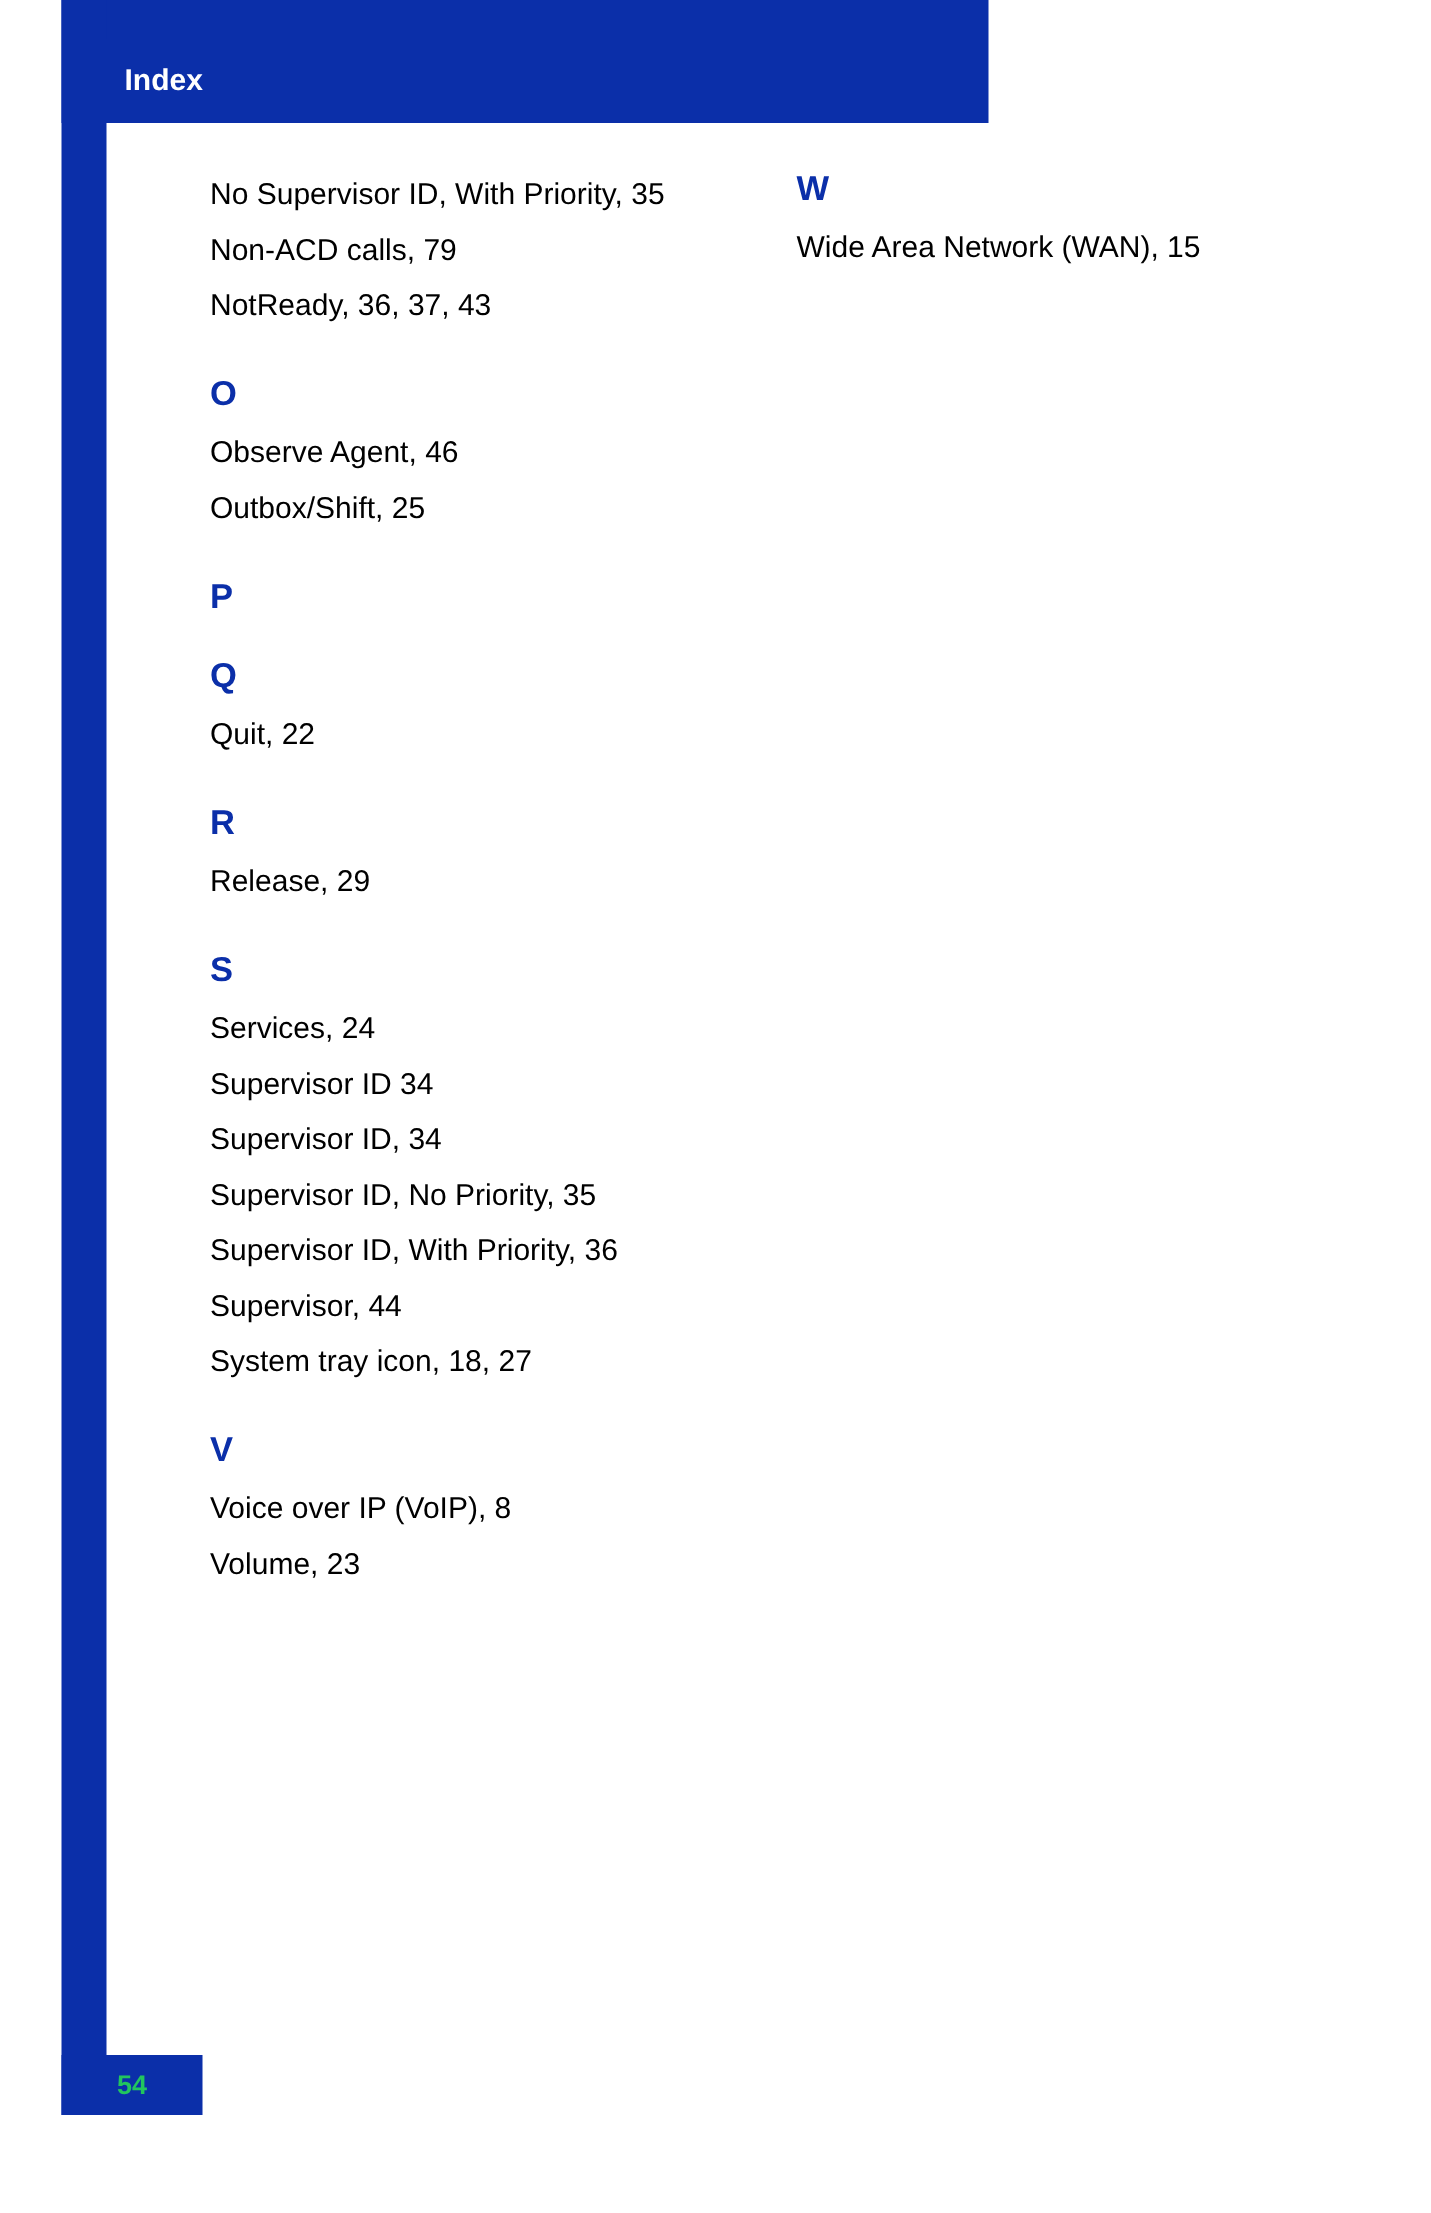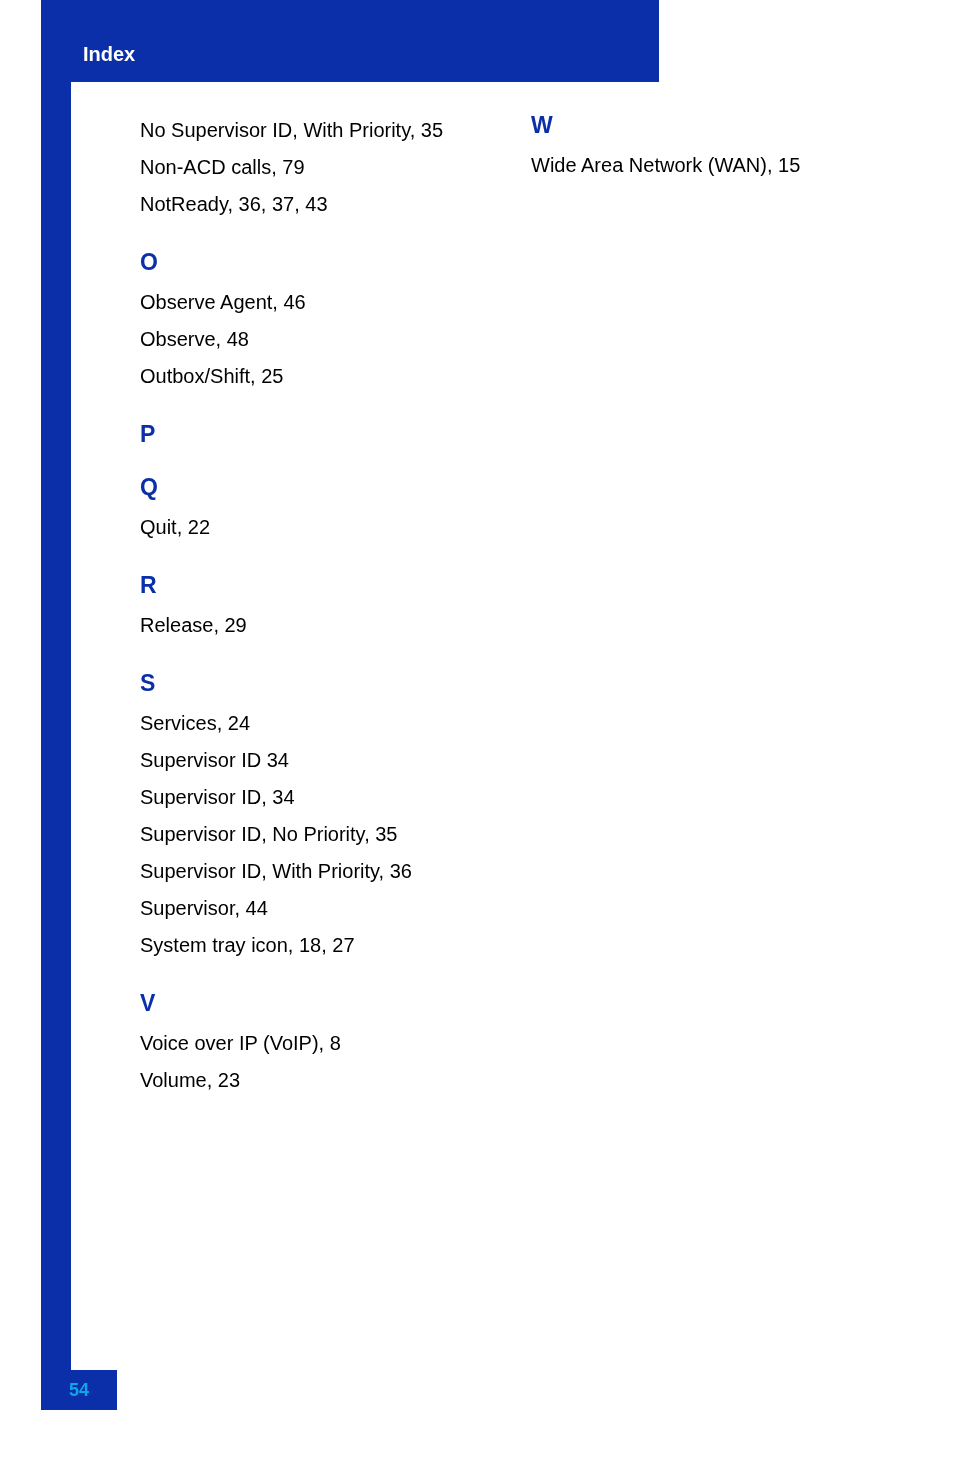--- a/index.html
+++ b/index.html
@@ -69,27 +69,27 @@
       font-size: 20px;
       line-height: 1.85;
     }
     .first-block .entry {
       line-height: 1.85;
     }
     .page-num {
       position: absolute;
       left: 41px;
       top: 1370px;
-      width: 76px;
+      width: 94px;
       height: 40px;
       background: #0b2fa9;
       display: flex;
       align-items: center;
       justify-content: center;
-      color: #0ea5e9;
+      color: #22c55e;
       font-weight: bold;
       font-size: 18px;
     }
   </style>
 </head>
 <body>
 
 <div class="tab-mark"></div>
 <div class="left-vertical"></div>
 
@@ -101,21 +101,20 @@
   <div class="col">
     <div class="entries first-block">
       <div class="entry">No Supervisor ID, With Priority, 35</div>
       <div class="entry">Non-ACD calls, 79</div>
       <div class="entry">NotReady, 36, 37, 43</div>
     </div>
 
     <div class="letter">O</div>
     <div class="entries">
       <div class="entry">Observe Agent, 46</div>
-      <div class="entry">Observe, 48</div>
       <div class="entry">Outbox/Shift, 25</div>
     </div>
 
     <div class="letter">P</div>
     <div class="entries">
     </div>
 
     <div class="letter">Q</div>
     <div class="entries">
       <div class="entry">Quit, 22</div>

